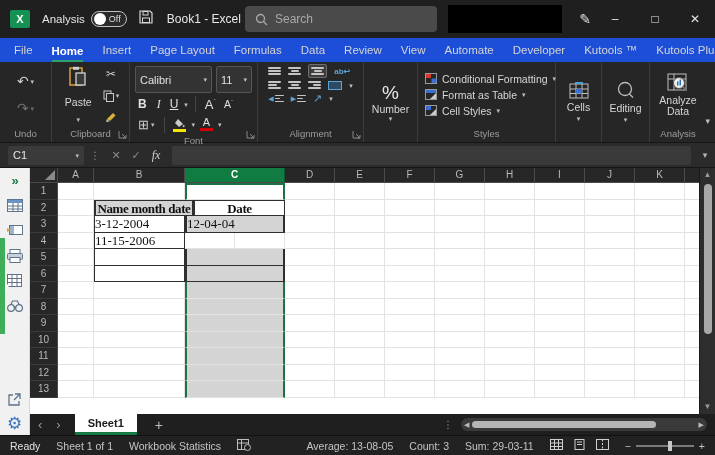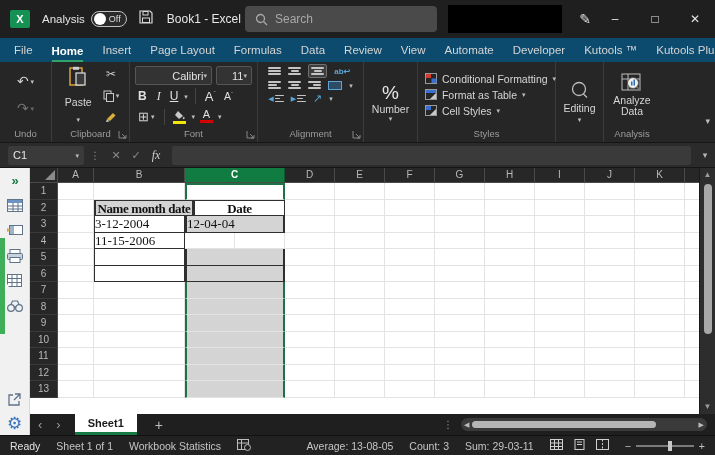--- a/index.html
+++ b/index.html
@@ -18,42 +18,42 @@
   .save-ic{margin-left:12px;color:#d8d8d8;}
   .doc-title{margin-left:14px;color:#e8e8e8;font-size:12px;}
   .search-pill{position:absolute;left:245px;top:6px;width:192px;height:26px;background:#4a4a4a;
     border-radius:4px;display:flex;align-items:center;gap:8px;padding-left:30px;color:#a9a9a9;font-size:12px;}
   .redacted{position:absolute;left:448px;top:5px;width:114px;height:28px;background:#000;}
   .pen-btn{position:absolute;left:572px;top:6px;width:26px;height:26px;display:flex;align-items:center;justify-content:center;color:#e2e2e2;font-size:14px;}
   .win-controls{position:absolute;right:0;top:0;height:38px;display:flex;}
   .win-btn{width:40px;height:38px;display:flex;align-items:center;justify-content:center;color:#e4e4e4;font-size:12px;}
 
   
-  .ribbon-tabs{height:24px;background:#0c4a6e;display:flex;align-items:flex-end;padding:0 8px 0 14px;flex:0 0 auto;}
+  .ribbon-tabs{height:24px;background:#1d4ed8;display:flex;align-items:flex-end;padding:0 8px 0 14px;flex:0 0 auto;}
   .rtab{font-size:11.5px;color:#d5d5d5;padding:3px 0 6px;margin-right:19px;white-space:nowrap;}
   .rtab.active{color:#fff;font-weight:bold;border-bottom:2.5px solid #2EA36B;padding-bottom:3.5px;}
 
   
   .ribbon{height:81px;background:#262626;display:flex;position:relative;flex:0 0 auto;border-bottom:1px solid #161616;}
   .rgroup{display:flex;flex-direction:column;border-right:1px solid #3c3c3c;position:relative;flex:0 0 auto;}
   .rg-body{flex:1;display:flex;align-items:center;justify-content:center;}
   .rg-label{height:15px;font-size:9.5px;color:#9d9d9d;text-align:center;line-height:13px;}
   .launcher{position:absolute;right:2px;bottom:3px;width:9px;height:9px;opacity:.8;}
   .chev{font-size:7px;color:#bdbdbd;line-height:1;}
   .dim{opacity:.45;}
   .icon-btn{display:flex;align-items:center;justify-content:center;gap:2px;padding:2px 3px;color:#d0d0d0;}
 
   .undo-col{display:flex;flex-direction:column;gap:7px;align-items:center;}
   .paste-big{display:flex;flex-direction:column;align-items:center;color:#d6d6d6;font-size:10.5px;gap:8px;padding:0 6px;}
   .clip-mini{display:flex;flex-direction:column;gap:5px;margin-left:2px;}
 
   .font-rows{display:flex;flex-direction:column;gap:3px;padding:4px 5px 0;}
   .frow{display:flex;align-items:center;gap:4px;}
   .combo{background:#333;border:1px solid #565656;border-radius:2px;color:#e2e2e2;font-size:11px;
-    display:flex;align-items:center;justify-content:flex-end;padding:0 4px;height:19px;}
+    display:flex;align-items:center;justify-content:space-between;padding:0 4px;height:27px;}
   .glyph-b{font-weight:bold;color:#e0e0e0;font-size:12px;padding:0 3px;}
   .glyph-i{font-style:italic;font-family:"Liberation Serif",serif;color:#e0e0e0;font-size:12px;padding:0 3px;}
   .glyph-u{text-decoration:underline;color:#e0e0e0;font-size:12px;padding:0 2px;}
   .grow-a{font-size:13px;color:#e0e0e0;position:relative;padding:0 2px;}
   .grow-a sup{font-size:7px;color:#5aa4d8;}
   .shrink-a{font-size:10.5px;color:#e0e0e0;position:relative;padding:0 2px;}
   .color-ic{display:flex;flex-direction:column;align-items:center;line-height:1;padding:0 1px;}
   .color-ic .bar{width:13px;height:3px;margin-top:1px;}
   .vdiv{width:1px;height:16px;background:#454545;margin:0 3px;}
 
@@ -397,20 +397,37 @@
                 <path d="M5 10l6-6v6z" fill="#c9c9c9"></path>
               </svg>
             <span>Cell Styles</span>
             <span class="chev">▾</span>
           </span>
         </div>
       </div>
       <div class="rg-label">Styles</div>
     </div>
 
+    <div class="rgroup" style="width:46px">
+      <div class="rg-body">
+        <div class="bigbtn">
+          <svg width="20" height="17" viewBox="0 0 20 17">
+              <rect x="1" y="2" width="18" height="14" fill="none" stroke="#bdbdbd"></rect>
+              <line x1="1" y1="7" x2="19" y2="7" stroke="#bdbdbd"></line>
+              <line x1="1" y1="11.5" x2="19" y2="11.5" stroke="#bdbdbd"></line>
+              <line x1="7" y1="2" x2="7" y2="16" stroke="#bdbdbd"></line>
+              <line x1="13" y1="2" x2="13" y2="16" stroke="#bdbdbd"></line>
+              <rect x="7" y="7" width="6" height="4.5" fill="#3a6fd2"></rect>
+              <rect x="6" y="0" width="8" height="2" fill="#4aa3d8"></rect>
+            </svg>
+          <span>Cells</span>
+          <span class="chev">▾</span>
+        </div>
+      </div>
+    </div>
 
     <div class="rgroup" style="width:48px">
       <div class="rg-body">
         <div class="bigbtn">
           <svg width="19" height="19" viewBox="0 0 19 19">
               <circle cx="9" cy="8" r="6.5" fill="none" stroke="#bdbdbd" stroke-width="1.3"></circle>
               <line x1="13.5" y1="13" x2="17" y2="16.5" stroke="#bdbdbd" stroke-width="1.3"></line>
             </svg>
           <span>Editing</span>
           <span class="chev">▾</span>

